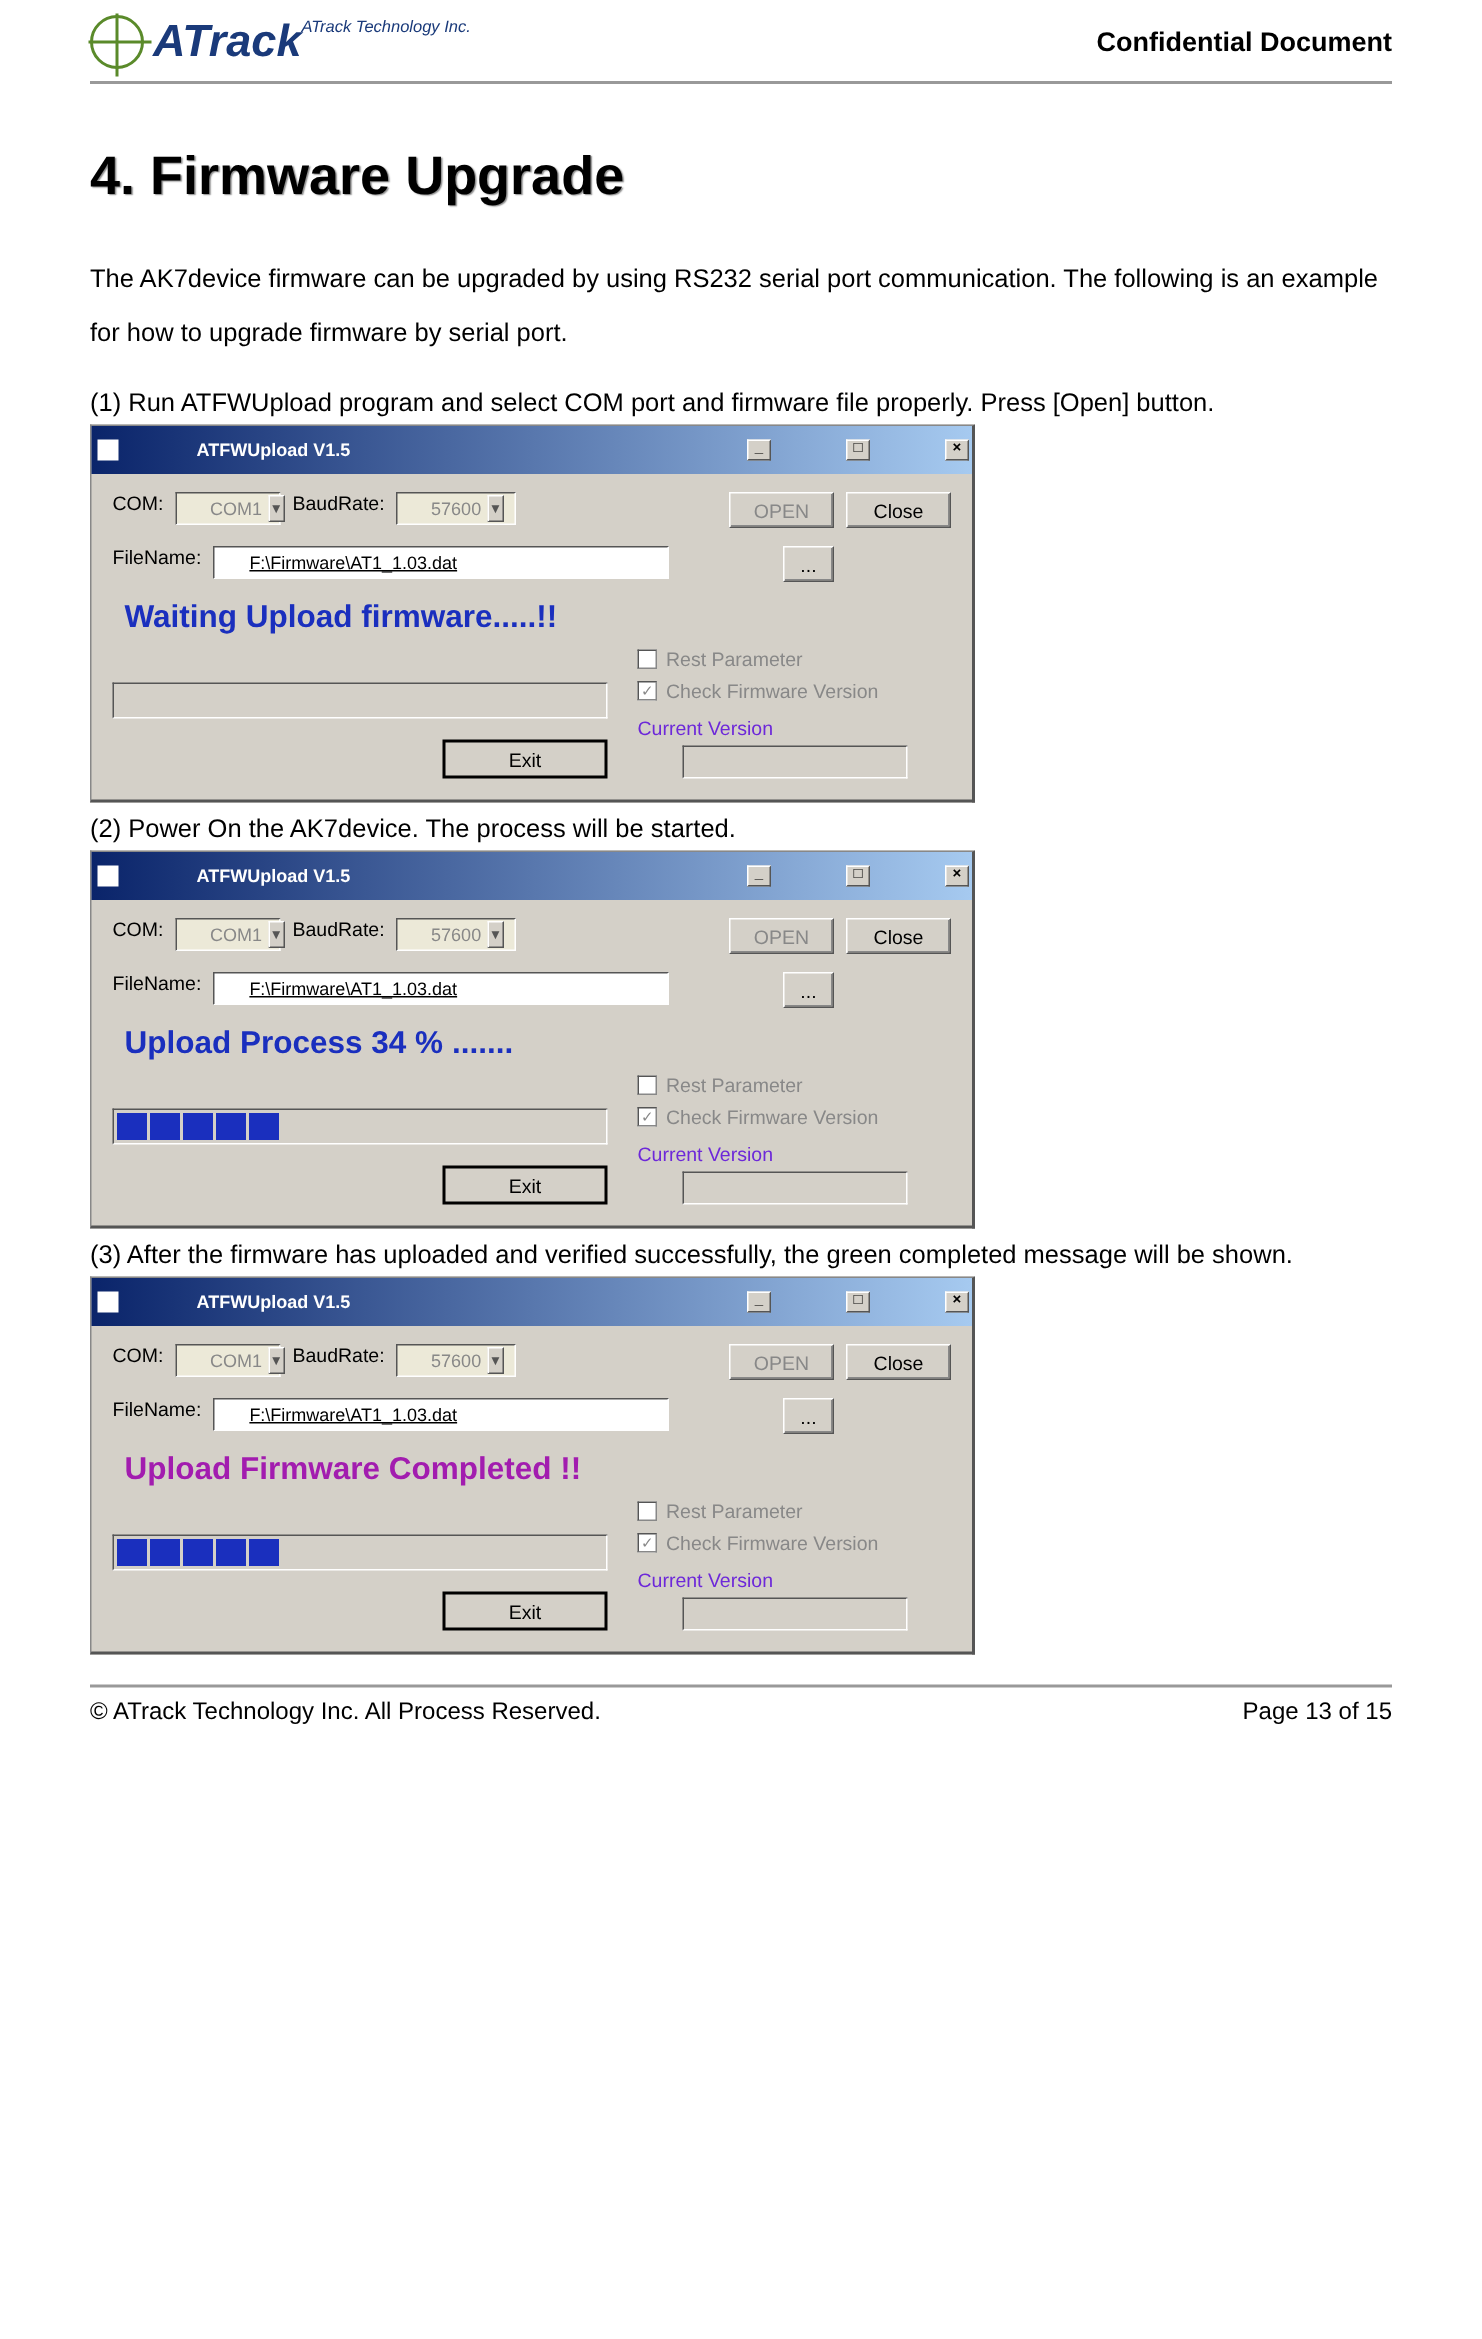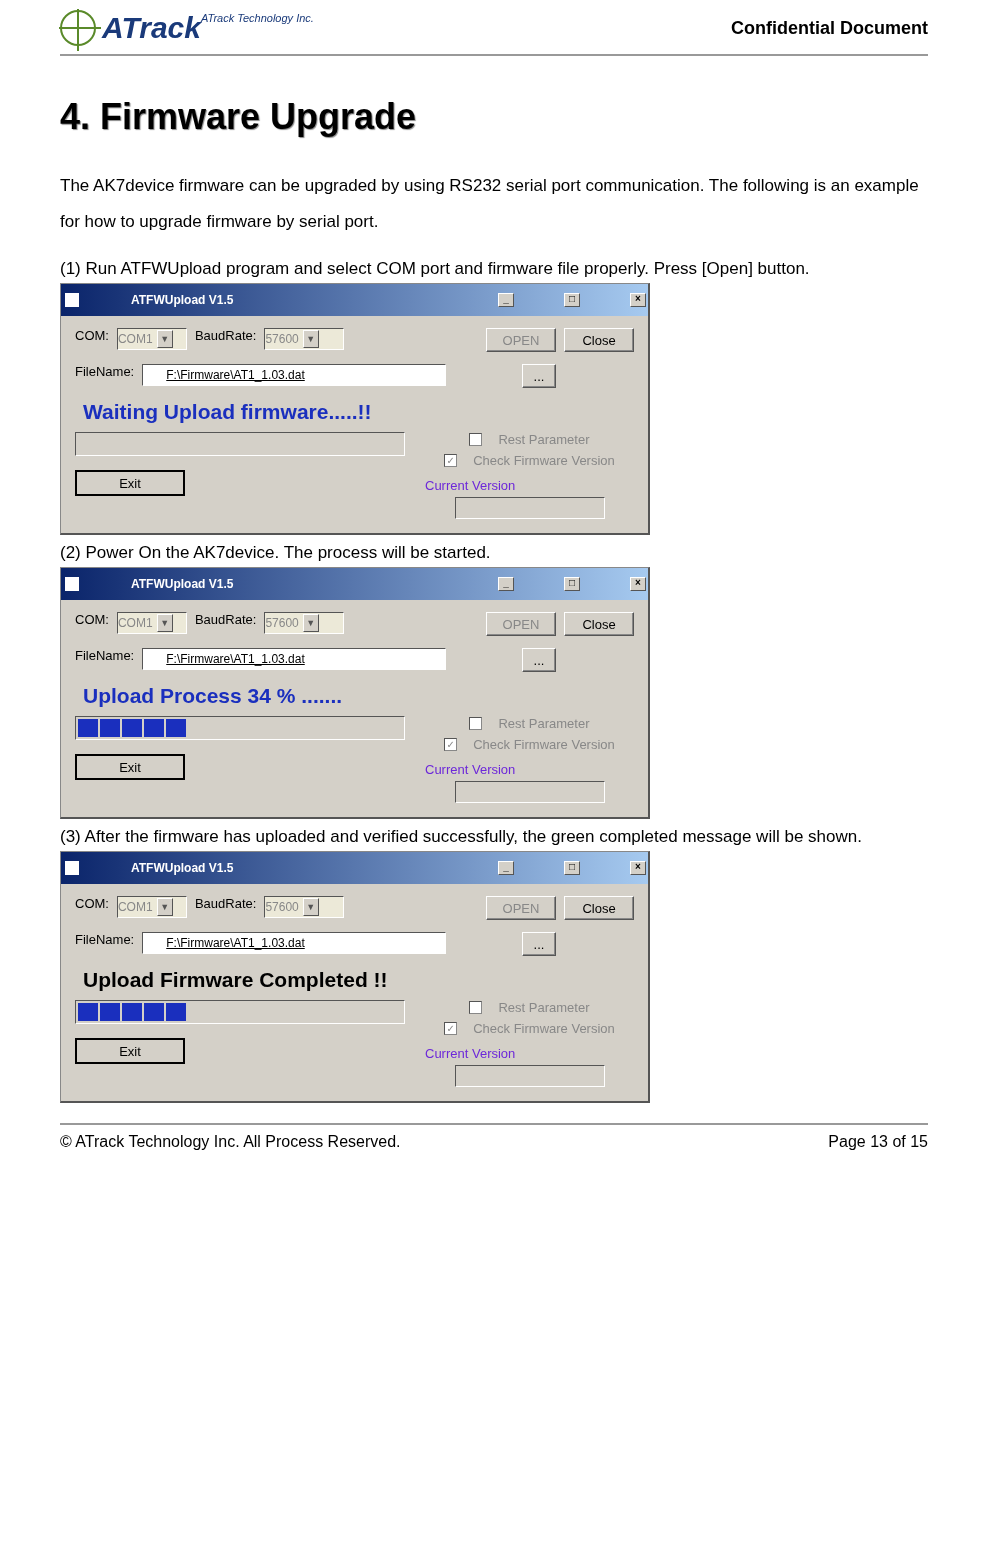--- a/index.html
+++ b/index.html
@@ -132,21 +132,21 @@
   }
   .lbl { font-size: 13px; }
   .combo {
     height: 22px;
     background: #ece9d8;
     border: 1px solid #888;
     border-top-color:#555; border-left-color:#555;
     border-right-color:#fff; border-bottom-color:#fff;
     display: inline-flex;
     align-items: center;
-    padding: 0 0;
+    padding: 0 22px;
     color: #888;
     font-size: 12px;
     position: relative;
   }
   .combo-arrow {
     width: 16px; height: 18px;
     background:#d4d0c8;
     border:1px solid #fff; border-right-color:#555; border-bottom-color:#555;
     margin-left:4px;
     display:flex; align-items:center; justify-content:center;
@@ -178,32 +178,33 @@
     box-shadow: inset -1px -1px 0 #888;
   }
   .btn.disabled { color:#888; }
   .btn.small { min-width: 34px; }
   .status-big {
     font-size: 21px;
     font-weight: bold;
     margin: 8px 0 8px 8px;
   }
   .status-blue { color:#1a2fbe; }
-  .status-green { color:#000000; }
+  .status-green { color:#a21caf; }
   .lower {
     display: flex;
     gap: 20px;
     align-items: flex-start;
   }
   .lower-left {
     flex: 0 0 330px;
     display:flex;
     flex-direction:column;
     gap:14px;
-    align-items:flex-start;
+    align-items:flex-end;
+    margin-top:23px;
   }
   .progress {
     width: 100%;
     height: 24px;
     border: 1px solid #888;
     border-top-color:#555; border-left-color:#555;
     border-right-color:#fff; border-bottom-color:#fff;
     background:#d4d0c8;
     display:flex;
     align-items:center;
@@ -223,23 +224,22 @@
     font-size:13px;
   }
   .lower-right {
     flex:1;
     font-size:13px;
     color:#888;
   }
   .chk {
     display:flex;
     align-items:center;
-    gap:16px;
+    gap:6px;
     margin-bottom:6px;
-    justify-content:center;
   }
   .chk-box {
     width:13px; height:13px;
     background:#fff;
     border:1px solid #888;
     border-top-color:#555; border-left-color:#555;
     display:inline-flex; align-items:center; justify-content:center;
     font-size:10px; color:#888;
   }
   .cv-lbl { color:#6d28d9; margin:10px 0 4px 0; text-align:left;}

